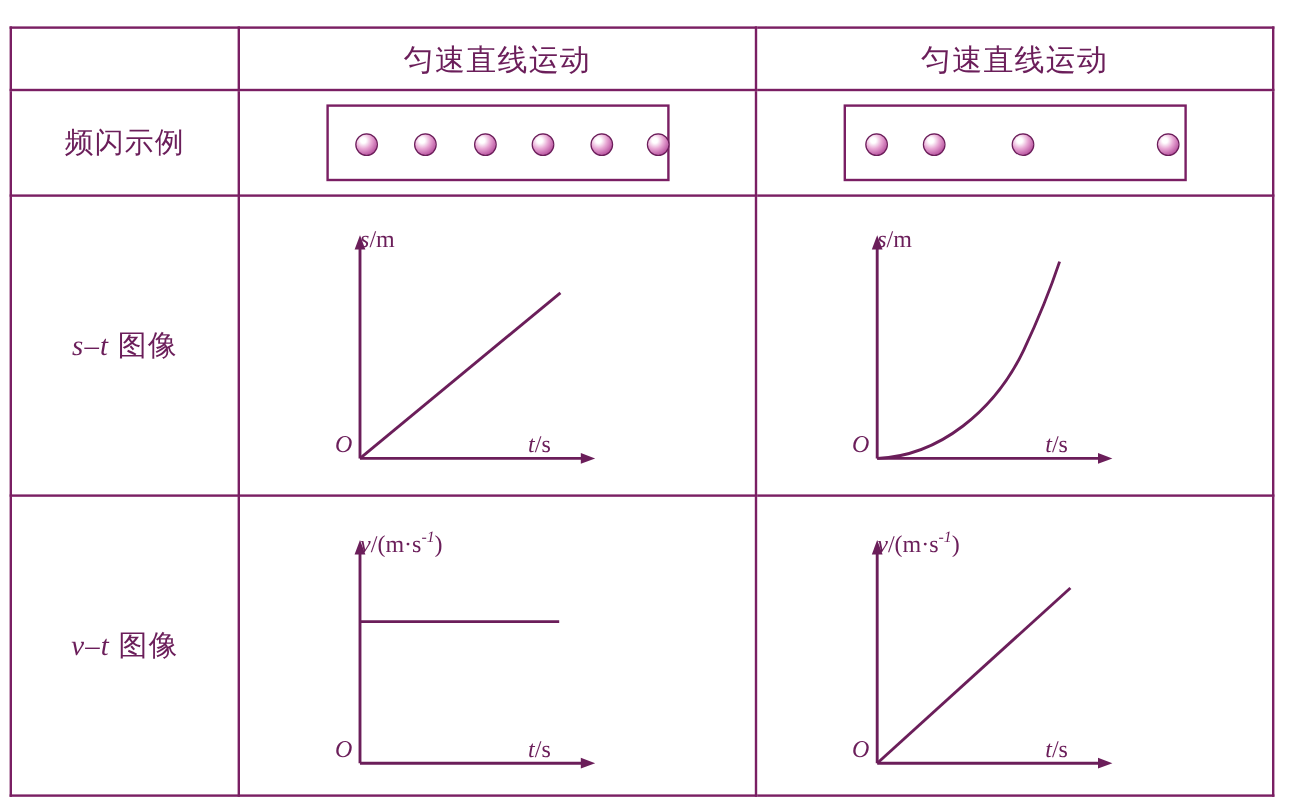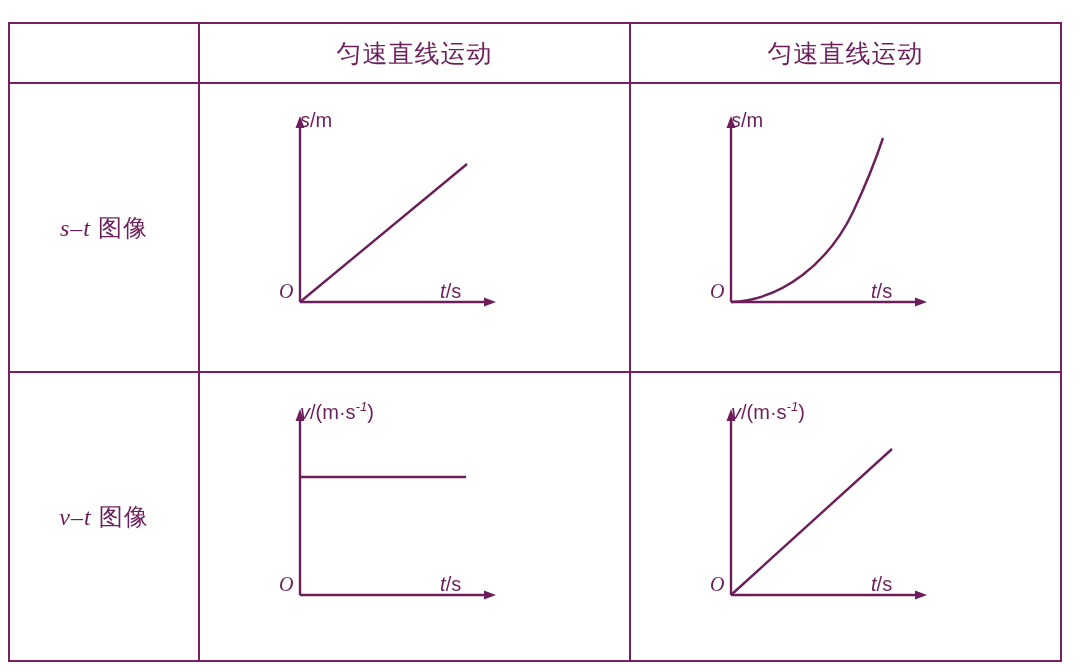--- a/index.html
+++ b/index.html
@@ -91,21 +91,21 @@
   }
   .graph {
     position: absolute;
   }
   .axis-label {
     position: absolute;
     font-style: italic;
     font-size: 20px;
     color: #6b1e5a;
     white-space: nowrap;
-    font-family: Liberation Sans, sans-serif;
+    font-family: Liberation Serif, serif;
   }
   .axis-label .up {
     font-style: normal;
   }
   .origin-label {
     position: absolute;
     font-style: italic;
     font-size: 20px;
     color: #6b1e5a;
     font-family: "Liberation Serif", serif;
@@ -130,20 +130,47 @@
         <span class="hdr-text"></span>
       </td>
       <td>
         <span class="hdr-text">匀速直线运动</span>
       </td>
       <td>
         <span class="hdr-text">匀速直线运动</span>
       </td>
     </tr>
 
+    <tr class="r-strobe">
+      <td>
+        <span class="row-label">频闪示例</span>
+      </td>
+      <td>
+        <div class="strobe-wrap">
+          <div class="strobe-box" id="strobe-uniform">
+                <div class="ball" style="left: 11%;"></div>
+                <div class="ball" style="left: 28.5%;"></div>
+                <div class="ball" style="left: 46%;"></div>
+                <div class="ball" style="left: 63%;"></div>
+                <div class="ball" style="left: 80.5%;"></div>
+                <div class="ball" style="left: 97%;"></div>
+              </div>
+        </div>
+      </td>
+      <td>
+        <div class="strobe-wrap">
+          <div class="strobe-box" id="strobe-variable">
+                <div class="ball" style="left: 9%;"></div>
+                <div class="ball" style="left: 26%;"></div>
+                <div class="ball" style="left: 52%;"></div>
+                <div class="ball" style="left: 95%;"></div>
+              </div>
+        </div>
+      </td>
+    </tr>
 
     <tr class="r-st">
       <td>
         <span class="row-label"><span class="it">s</span><span>–</span><span class="it">t</span> <span>图像</span></span>
       </td>
       <td>
         <div class="graph-cell">
           <svg class="graph" style="left:70px; top:28px;" width="260" height="200" viewBox="0 0 260 200">
 
             <line x1="30" y1="190" x2="30" y2="12" stroke="#6b1e5a" stroke-width="2.4"></line>

